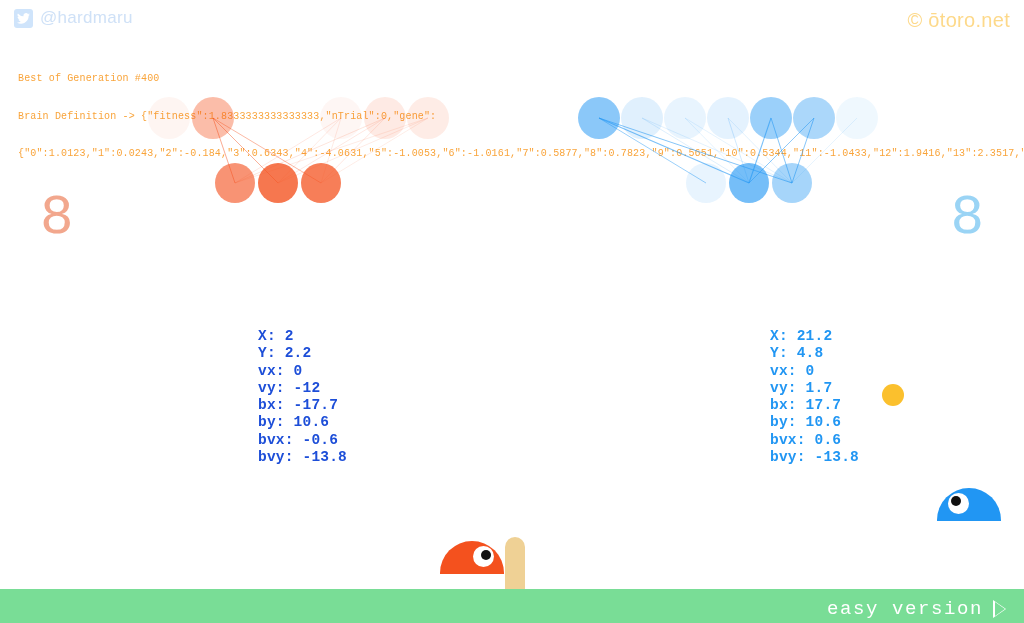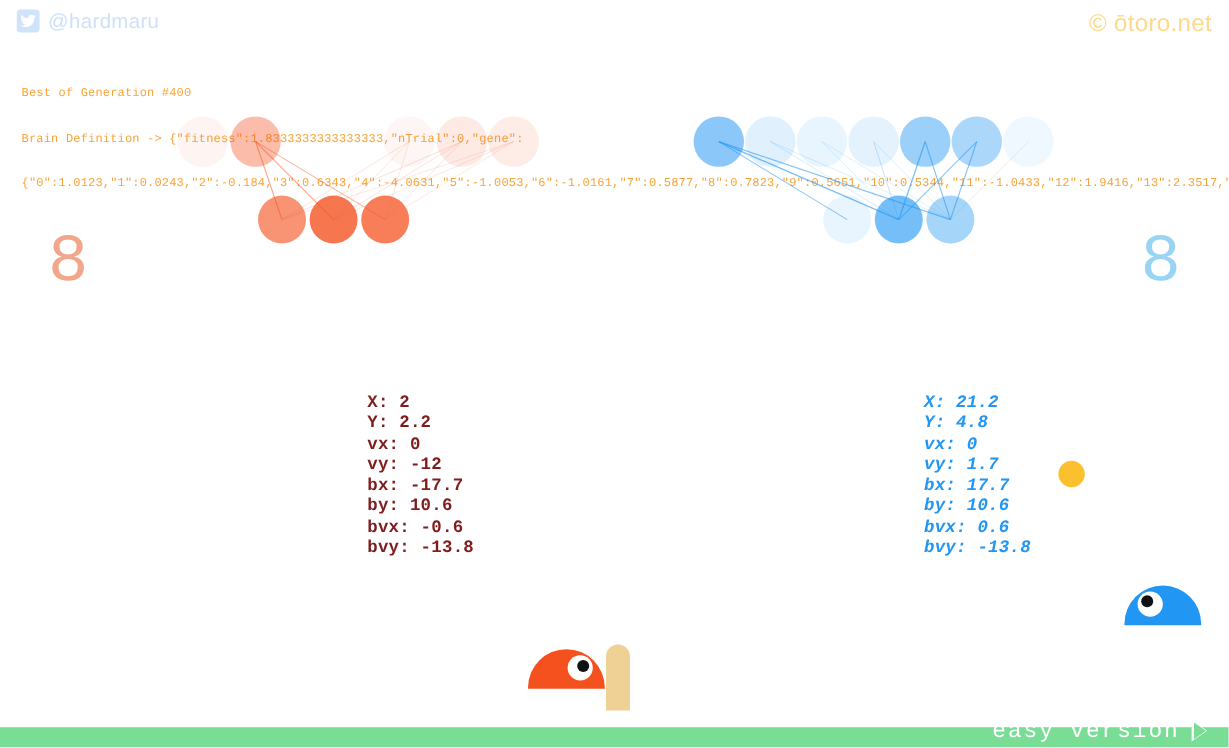--- a/index.html
+++ b/index.html
@@ -15,21 +15,21 @@
     width: 1024px;
     height: 623px;
     background: #ffffff;
     overflow: hidden;
   }
 
   
   .twitter-block {
     position: absolute;
     left: 14px; top: 8px;
-    display: flex; gap: 7px;
+    display: flex; align-items: center; gap: 7px;
   }
   .tw-icon {
     width: 19px; height: 19px; border-radius: 3px;
     background: #cfe4fb;
     display: flex; align-items: center; justify-content: center;
   }
   .tw-icon svg { display:block; }
   .tw-handle {
     font-family: "Liberation Sans", sans-serif;
     font-size: 17px;
@@ -80,37 +80,37 @@
   .stats {
     position: absolute;
     top: 328px;
     font-family: "Liberation Mono", monospace;
     font-size: 14.5px;
     font-weight: bold;
     line-height: 17.3px;
     letter-spacing: 0.2px;
     white-space: pre;
   }
-  .stats.left  { left: 258px; color: #7f1d1d; margin-left: 48px; }
-  .stats.right { left: 770px; color: #2196f3; font-style: italic; }
+  .stats.left  { left: 258px; color: #1d4ed8; }
+  .stats.right { left: 770px; color: #2196f3; }
 
   
   .ball {
     position: absolute;
     width: 22px; height: 22px;
     border-radius: 50%;
     background: #fbc02d;
     left: 882px; top: 384px;
   }
 
   
   .ground {
     position: absolute;
     left: 0; bottom: 0;
-    width: 1024px; height: 17px;
+    width: 1024px; height: 34px;
     background: #79dd96;
   }
 
   
   .fence {
     position: absolute;
     left: 505px; top: 537px;
     width: 20px; height: 55px;
     background: #efd195;
     border-top-left-radius: 10px;

